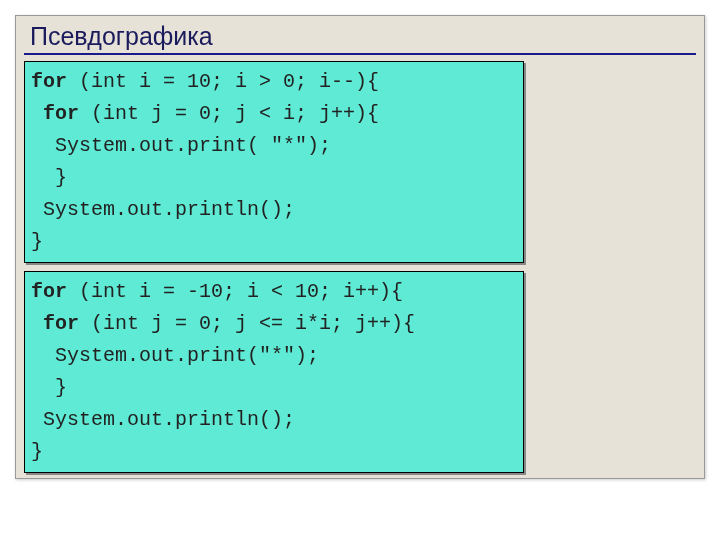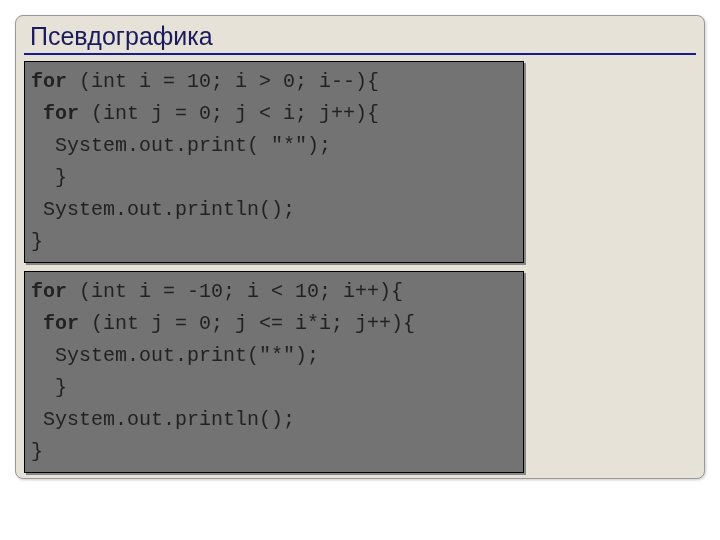--- a/index.html
+++ b/index.html
@@ -9,37 +9,37 @@
     font-family: Arial, sans-serif;
     width: 720px;
     height: 540px;
     box-sizing: border-box;
   }
   .slide {
     width: 690px;
     height: 464px;
     background: #e6e2d8;
     border: 1px solid #999;
-    border-radius: 8px;
+    border-radius: 0;
     box-shadow: 1px 1px 3px rgba(0,0,0,0.2);
     box-sizing: border-box;
     position: relative;
   }
   .title {
     font-size: 25px;
     color: #1a1a5c;
     padding: 6px 14px 2px 14px;
     font-family: Arial, sans-serif;
   }
   .title-underline {
     border-bottom: 2px solid #1a1a8a;
     margin: 0 8px 6px 8px;
   }
   .code-block {
-    background: #737373;
+    background: #5eead4;
     border: 1.5px solid #000;
     box-shadow: 2px 2px 0 #888;
     margin: 4px 0 8px 8px;
     width: 500px;
     box-sizing: border-box;
     padding: 4px 6px 4px 6px;
   }
   .code-line {
     font-family: "Courier New", monospace;
     font-size: 20px;

